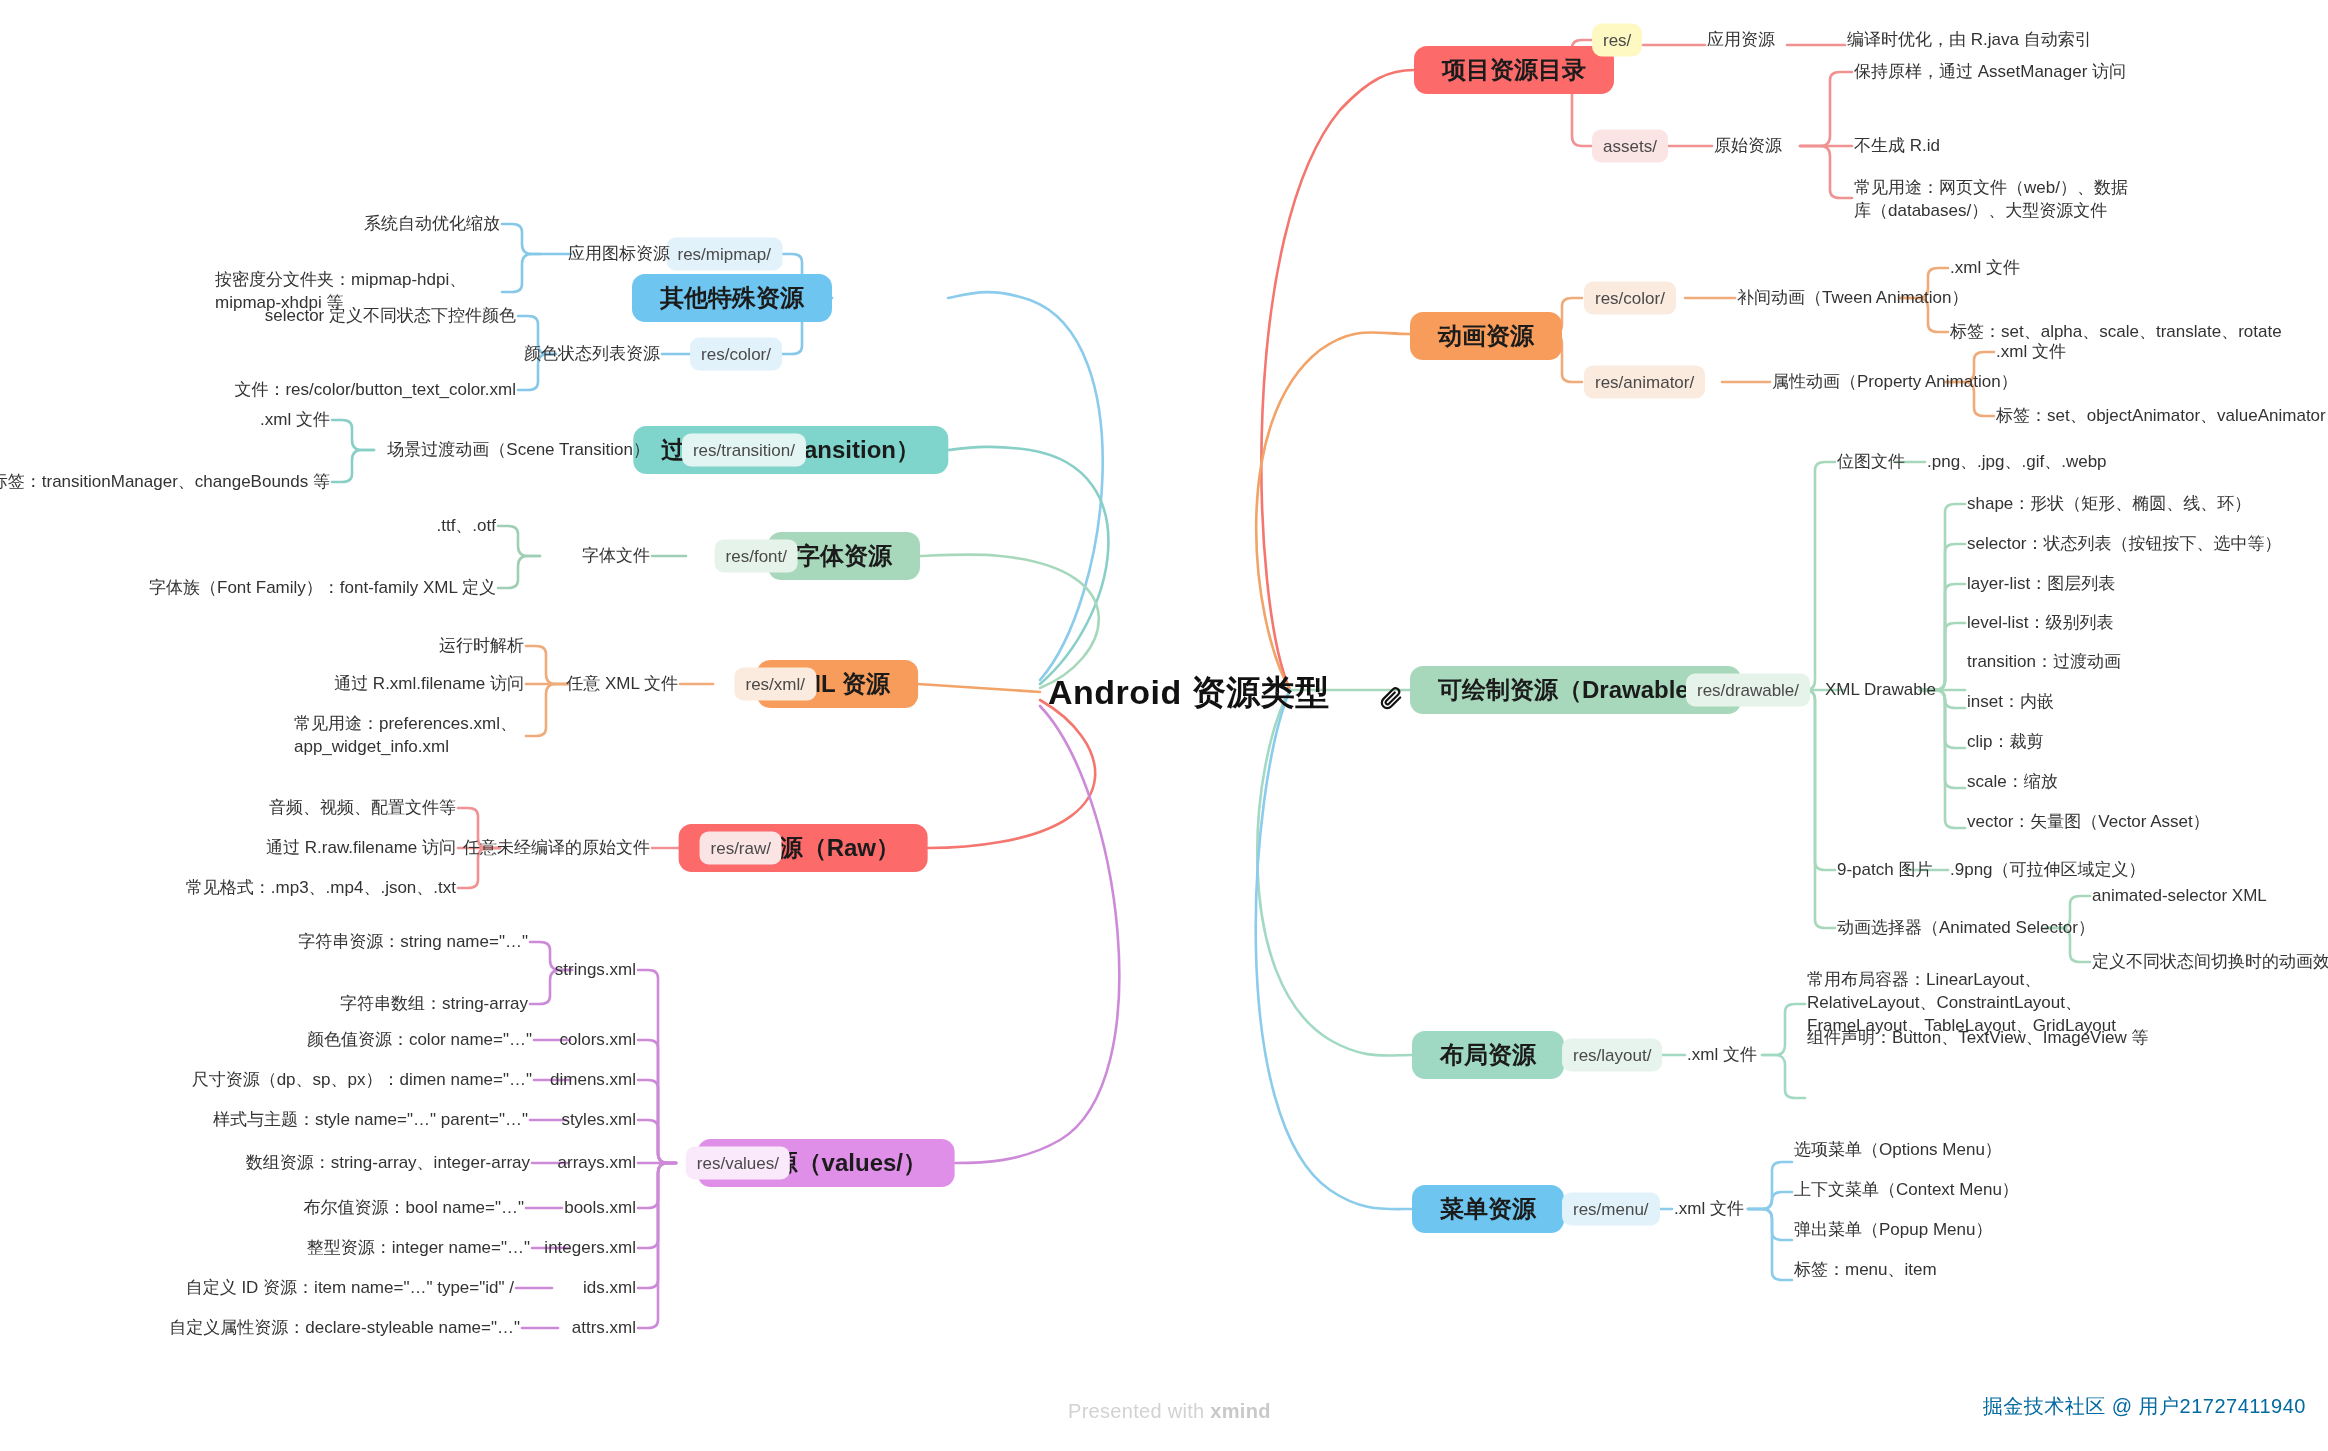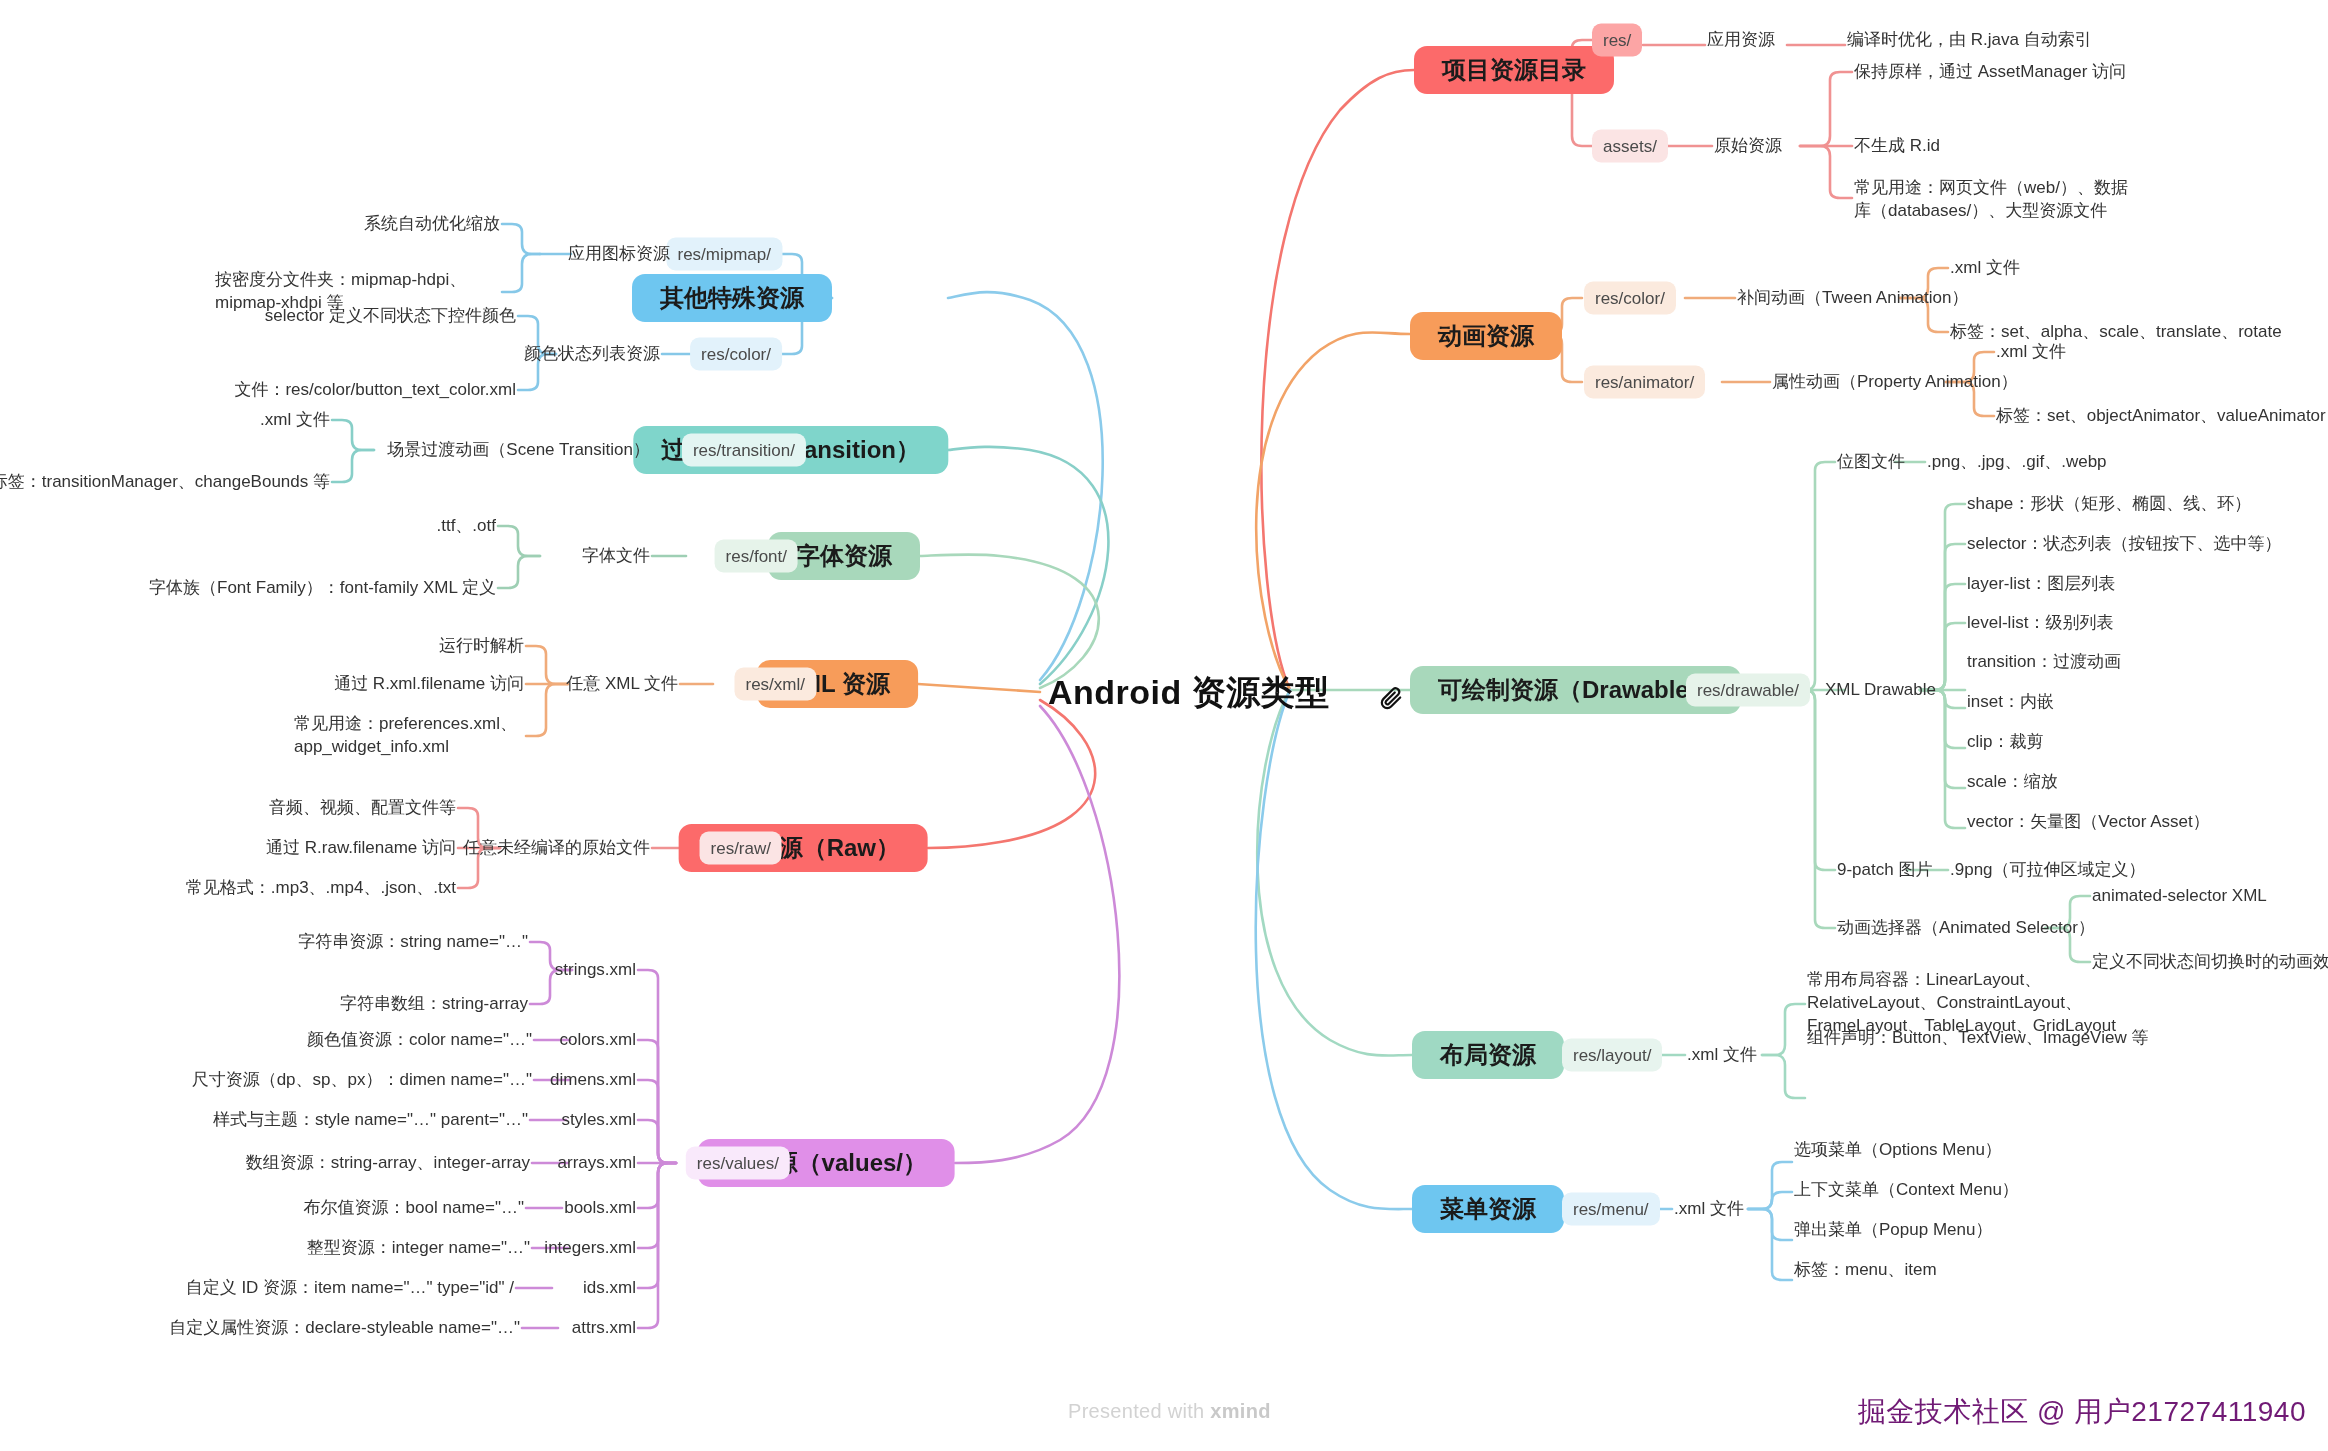--- a/index.html
+++ b/index.html
@@ -31,21 +31,21 @@
   }
   
   .leaf{font-size:17px;line-height:1.35;color:#333;}
   .leaf.wrap{white-space:normal;}
 
   .footer-left{
     position:absolute;left:1068px;top:1400px;font-size:20px;color:#d2d2d2;letter-spacing:.3px;
   }
   .footer-left b{color:#c9c9c9;}
   .footer-right{
-    position:absolute;right:22px;top:1393px;font-size:28px;color:#701a75;letter-spacing:.5px;
+    position:absolute;right:22px;top:1393px;font-size:20px;color:#0369a1;letter-spacing:.5px;
   }
 </style>
 </head>
 <body>
 
 <div id="canvas">
   <svg class="links" viewBox="0 0 2328 1451">
     <g fill="none" stroke-width="2.6" stroke-linecap="round">
 
       <path d="M1290 690 C1250 600 1240 230 1340 110 C1370 78 1390 70 1414 70" stroke="#f4766f"></path>
@@ -181,21 +181,21 @@
     <span class="clip-ico">
       <svg viewBox="0 0 24 24" width="26" height="26" fill="none" stroke="#111" stroke-width="2" stroke-linecap="round" stroke-linejoin="round">
         <path d="M20.5 11.5l-8.4 8.4a5 5 0 0 1-7.1-7.1l8.9-8.9a3.4 3.4 0 0 1 4.8 4.8l-8.9 8.9a1.8 1.8 0 0 1-2.5-2.5l8.2-8.2"></path>
       </svg>
     </span>
   </div>
 
   <div class="node main-node" style="left:1414px;top:70px;background:#fc6a6a;">
     <span>项目资源目录</span>
   </div>
-  <div class="node chip" style="left:1592px;top:40px;background:#fca5a5;">
+  <div class="node chip" style="left:1592px;top:40px;background:#fef9c3;border-radius:10px;">
     <span>res/</span>
   </div>
   <div class="node leaf" style="left:1707px;top:40px;">
     <span>应用资源</span>
   </div>
   <div class="node leaf" style="left:1847px;top:40px;">
     <span>编译时优化，由 R.java 自动索引</span>
   </div>
 
   <div class="node chip" style="left:1592px;top:146px;background:#fbe4e4;">

